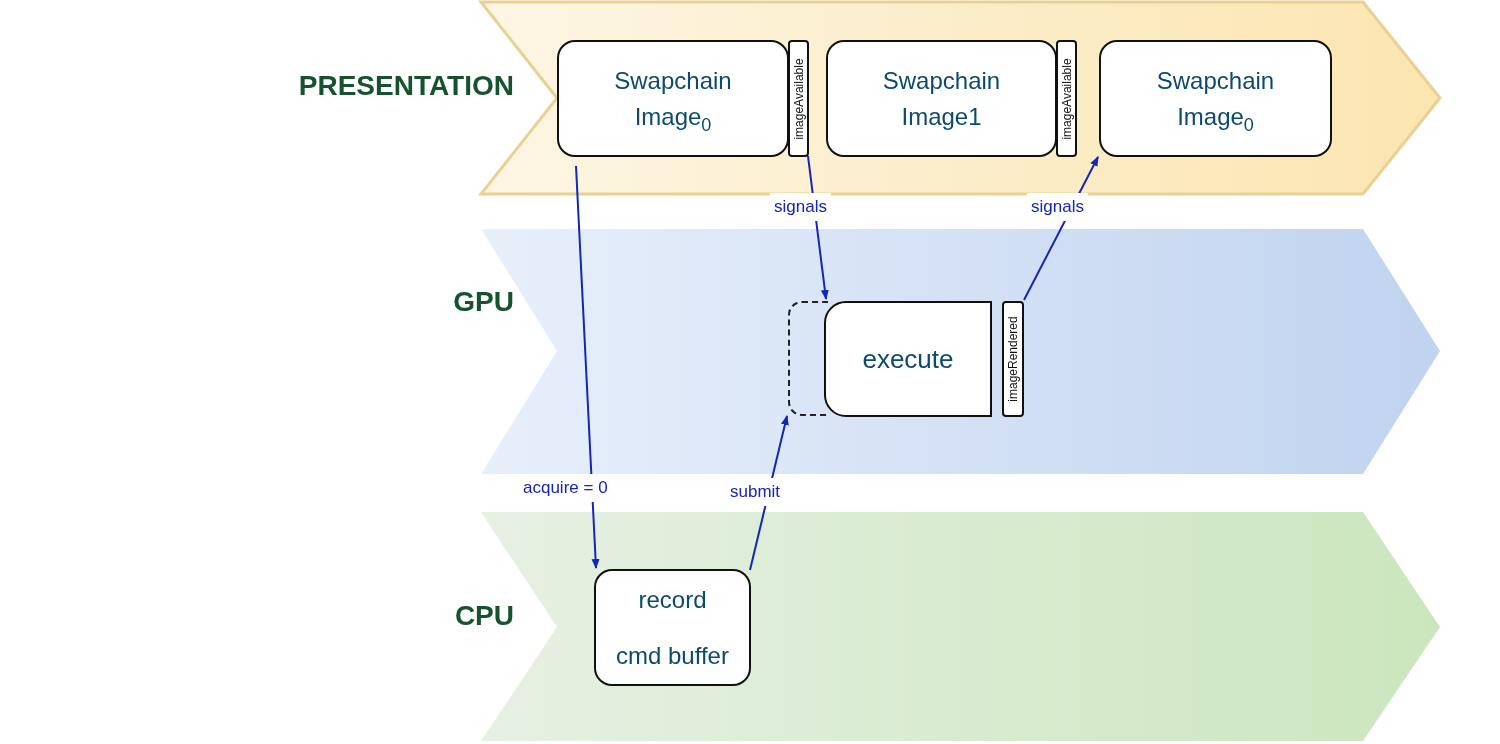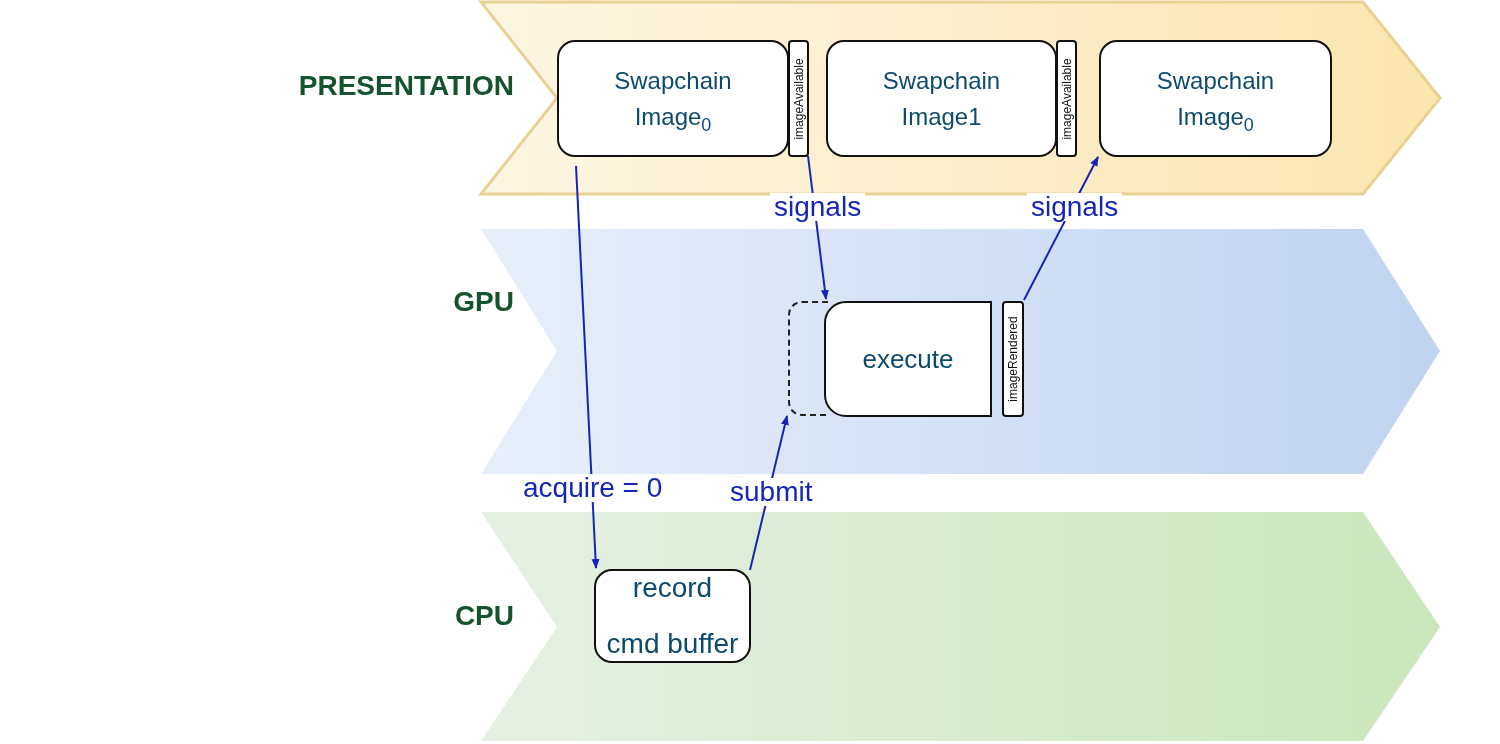--- a/index.html
+++ b/index.html
@@ -4,21 +4,21 @@
 <style>
   html,body{margin:0;padding:0;background:#ffffff;}
   body{width:1500px;height:744px;position:relative;overflow:hidden;font-family:"Liberation Sans",sans-serif;}
   svg{position:absolute;left:0;top:0;}
   .lane-label{position:absolute;font-weight:bold;color:#14532d;font-size:28px;text-align:right;width:400px;}
   .box{position:absolute;background:#fff;border:2px solid #111;border-radius:18px;box-sizing:border-box;
        display:flex;flex-direction:column;align-items:center;justify-content:center;text-align:center;
        font-size:24px;color:#0c4a6e;line-height:36px;}
   .tab{position:absolute;background:#fff;border:2px solid #111;border-radius:4px;box-sizing:border-box;overflow:hidden;}
   .tab span{position:absolute;left:50%;top:50%;transform:translate(-50%,-50%) rotate(-90deg);white-space:nowrap;font-size:12px;color:#111;}
-  .arrow-label{position:absolute;color:#1426b8;font-size:28px;background:#fff;padding:0 4px;line-height:28px;}
+  .arrow-label{position:absolute;color:#1426b8;font-size:17px;background:#fff;padding:0 4px;line-height:28px;}
   sub{font-size:18px;vertical-align:-6px;line-height:0;}
   .dashed{position:absolute;border:2px dashed #222;border-right:none;border-radius:14px 0 0 14px;box-sizing:border-box;}
 </style>
 </head>
 <body>
 
 <svg width="1500" height="744">
   <defs>
     <linearGradient id="gP" x1="0" x2="1" y1="0" y2="0">
       <stop offset="0" stop-color="#fdf6e4"></stop>
@@ -72,21 +72,21 @@
 </div>
 
 <div class="dashed" style="left:788px;top:301px;width:40px;height:115px;"></div>
 <div class="box" style="left:824px;top:301px;width:168px;height:116px;border-radius:22px 0 0 22px;font-size:26px;">
   <div>execute</div>
 </div>
 <div class="tab" style="left:1002px;top:301px;width:22px;height:116px;">
   <span>imageRendered</span>
 </div>
 
-<div class="box" style="left:594px;top:569px;width:157px;height:94px;font-size:28px;gap:20px;">
+<div class="box" style="left:594px;top:569px;width:157px;height:117px;font-size:24px;gap:20px;">
   <div>record</div>
   <div>cmd buffer</div>
 </div>
 
 <div class="arrow-label" style="left:770px;top:193px;">signals</div>
 <div class="arrow-label" style="left:1027px;top:193px;">signals</div>
 <div class="arrow-label" style="left:519px;top:474px;">acquire = 0</div>
 <div class="arrow-label" style="left:726px;top:478px;">submit</div>
 
 </body></html>

